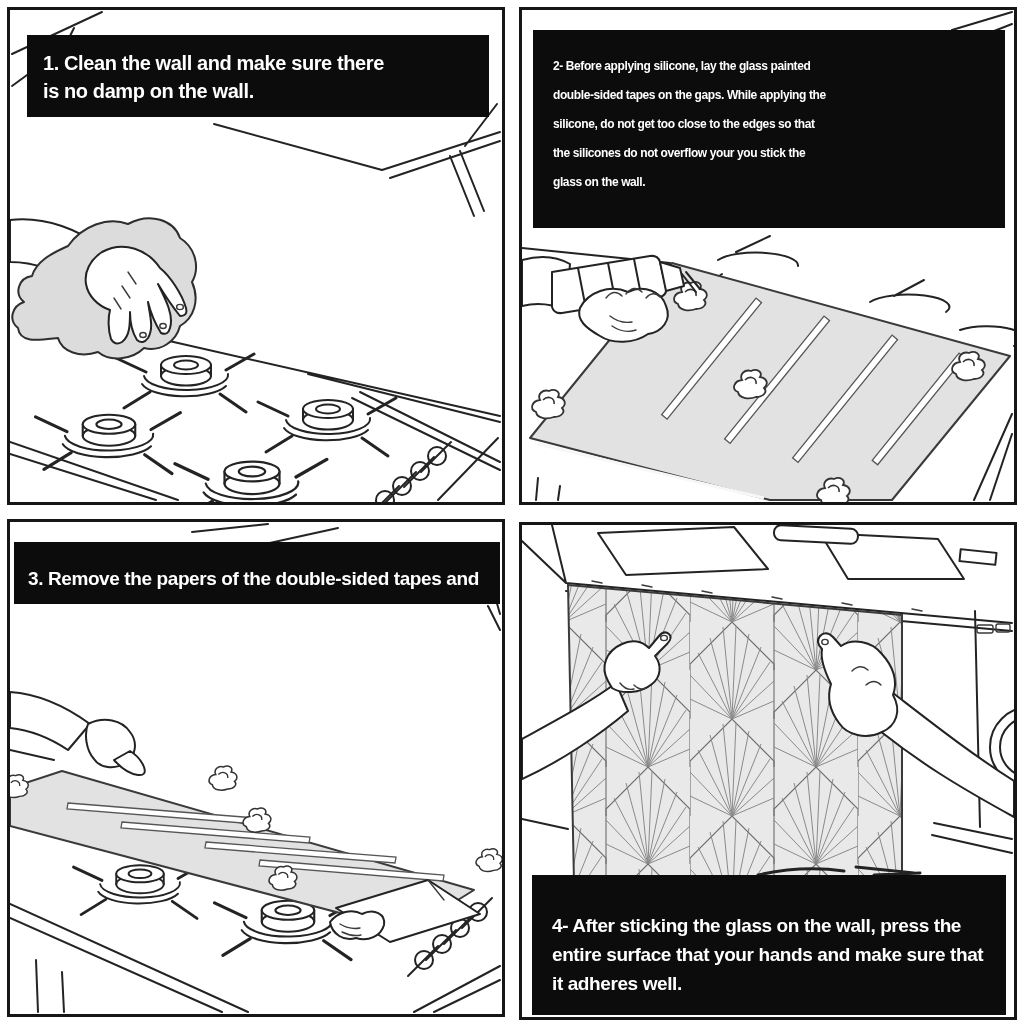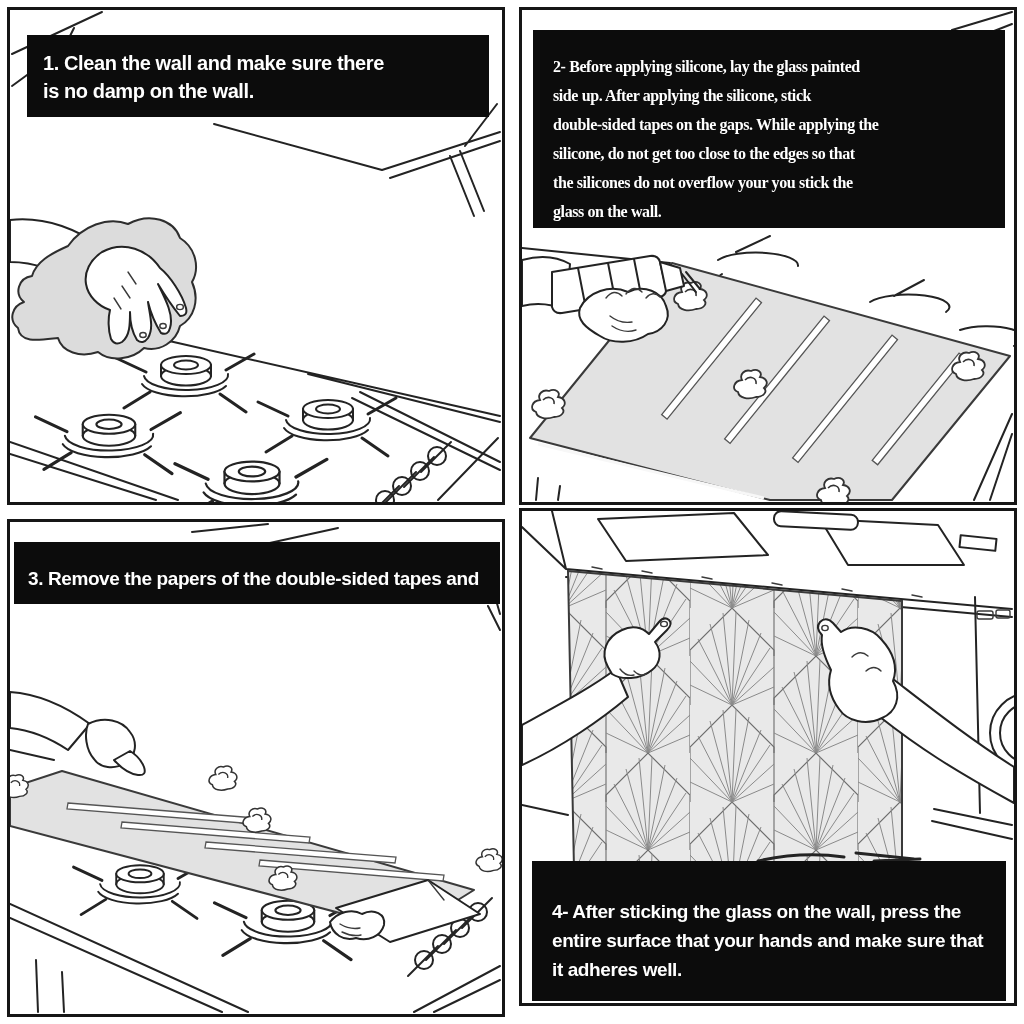--- a/index.html
+++ b/index.html
@@ -132,23 +132,22 @@
       <g>
         <path class="whitefill" d="M0,250 C18,245 34,246 48,254 L44,300 C30,294 16,292 0,296 Z"></path>
         <path class="whitefill" d="M30,262 L128,246 Q136,245 138,252 L144,278 Q145,285 138,287 L40,303 Q32,304 30,297 Z"></path>
         <path class="ink" d="M56,258 L64,299 M86,253 L94,294 M112,249 L120,290"></path>
         <path class="whitefill" d="M138,252 L158,258 L162,276 L144,281 Z"></path>
         <path class="ink" d="M160,264 L174,282 M164,262 L178,279"></path>
         <path class="whitefill" d="M58,298 C66,282 88,274 106,282 C122,274 140,282 144,296 C150,310 140,322 126,324 C112,334 90,334 78,326 C64,318 54,310 58,298 Z"></path>
         <path class="ink-thin" d="M84,288 q8,-10 16,-2 M104,284 q8,-10 16,-2 M124,288 q7,-8 14,-1 M88,306 q10,8 22,6 M90,316 q12,8 24,4"></path>
       </g>
     </svg>
-    <div class="cap" style="left:11px;top:20px;width:472px;height:198px;padding:22px 20px;font-size:16px;line-height:29px;font-family:Liberation Serif, serif;">
+    <div class="cap" style="left:11px;top:20px;width:472px;height:198px;padding:22px 20px;font-size:12px;line-height:29px;">
       <div class="ln">2- Before applying silicone, lay the glass painted</div>
-      <div class="ln">side up. After applying the silicone, stick</div>
       <div class="ln">double-sided tapes on the gaps. While applying the</div>
       <div class="ln">silicone, do not get too close to the edges so that</div>
       <div class="ln">the silicones do not overflow your you stick the</div>
       <div class="ln">glass on the wall.</div>
     </div>
   </div>
 
   <div class="panel" style="left:7px;top:519px;">
     <svg width="492" height="492" viewBox="0 0 492 492">
       <g>
@@ -190,21 +189,21 @@
         <path class="ink-thin" d="M418,358 L434,378"></path>
         <path class="whitefill" d="M320,400 C328,390 342,386 352,392 C364,386 376,392 374,403 C371,414 358,420 346,416 C334,420 322,412 320,400 Z"></path>
         <path class="ink-thin" d="M330,402 q10,6 20,4 M332,410 q10,5 19,3"></path>
       </g>
     </svg>
     <div class="cap" style="left:4px;top:20px;width:486px;height:62px;padding:24px 14px;font-size:19px;line-height:25px;">
       <div class="ln">3. Remove the papers of the double-sided tapes and</div>
     </div>
   </div>
 
-  <div class="panel" style="left:519px;top:508px;text-decoration:underline;">
+  <div class="panel" style="left:519px;top:522px;text-decoration:underline;">
     <svg width="492" height="492" viewBox="0 0 492 492">
       <g>
         <path class="ink" d="M0,16 L44,58 M44,58 L30,0 M44,58 L490,98 M44,66 L490,106"></path>
         <polygon class="whitefill" points="76,8 212,2 246,44 104,50"></polygon>
         <polygon class="whitefill" points="298,8 416,14 442,54 326,54"></polygon>
         <rect class="whitefill" x="252" y="2" width="84" height="15" rx="7" transform="rotate(3 294 9)"></rect>
         <rect class="whitefill" x="438" y="26" width="36" height="12" transform="rotate(6 456 32)"></rect>
         <path class="ink-thin" d="M70,56 l10,2 M120,60 l10,2 M180,66 l10,2 M250,72 l10,2 M320,78 l10,2 M390,84 l10,2"></path>
       </g>
       <g>

